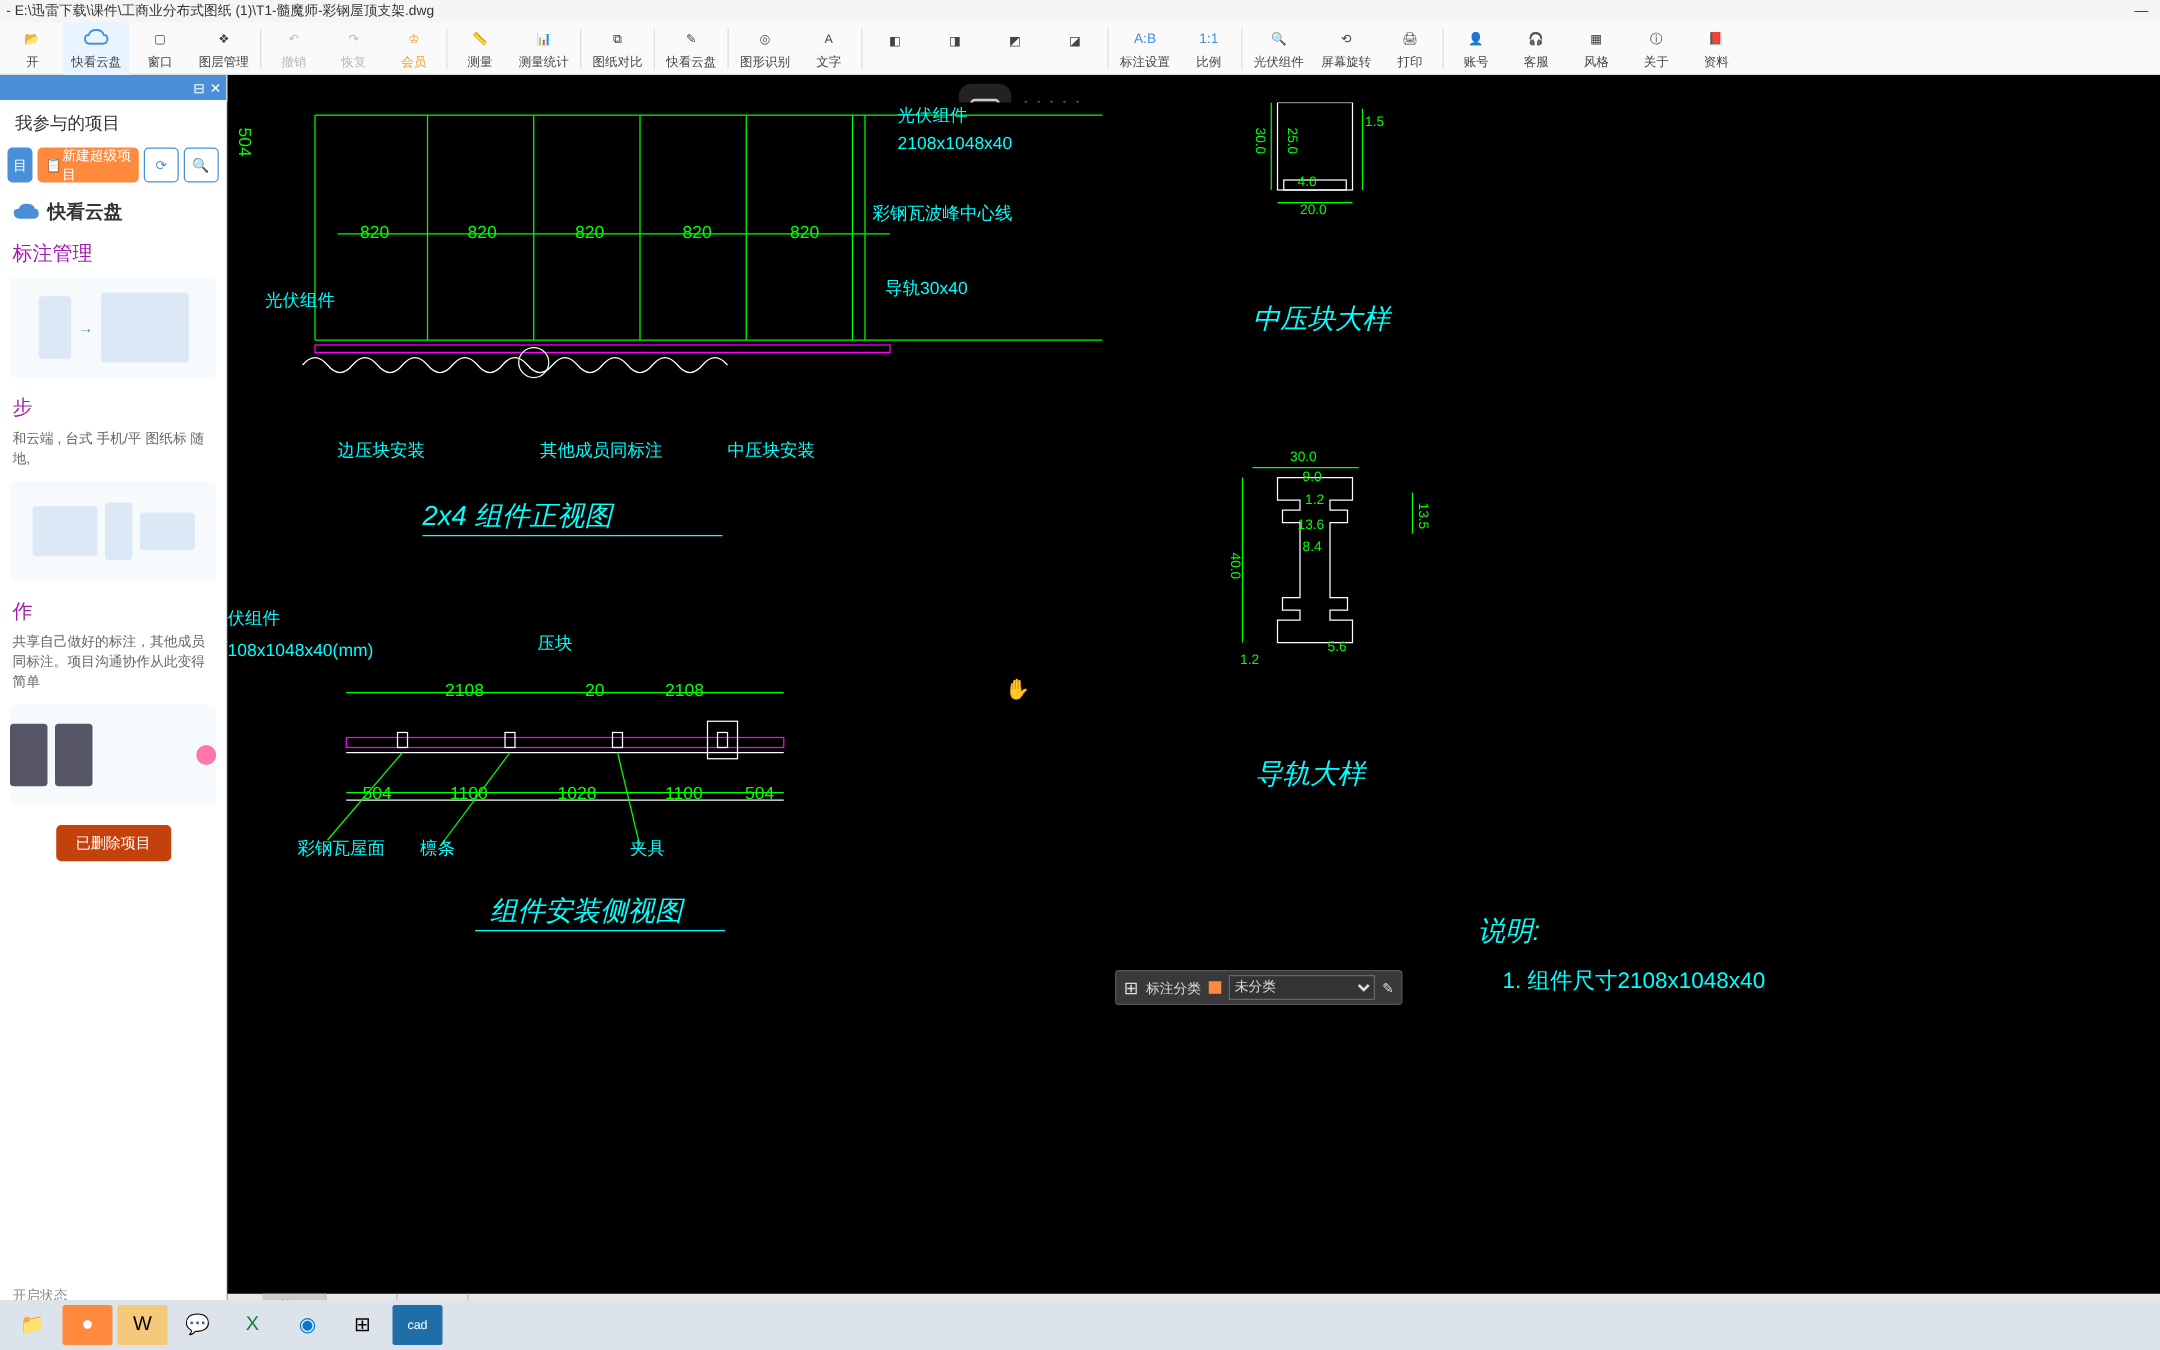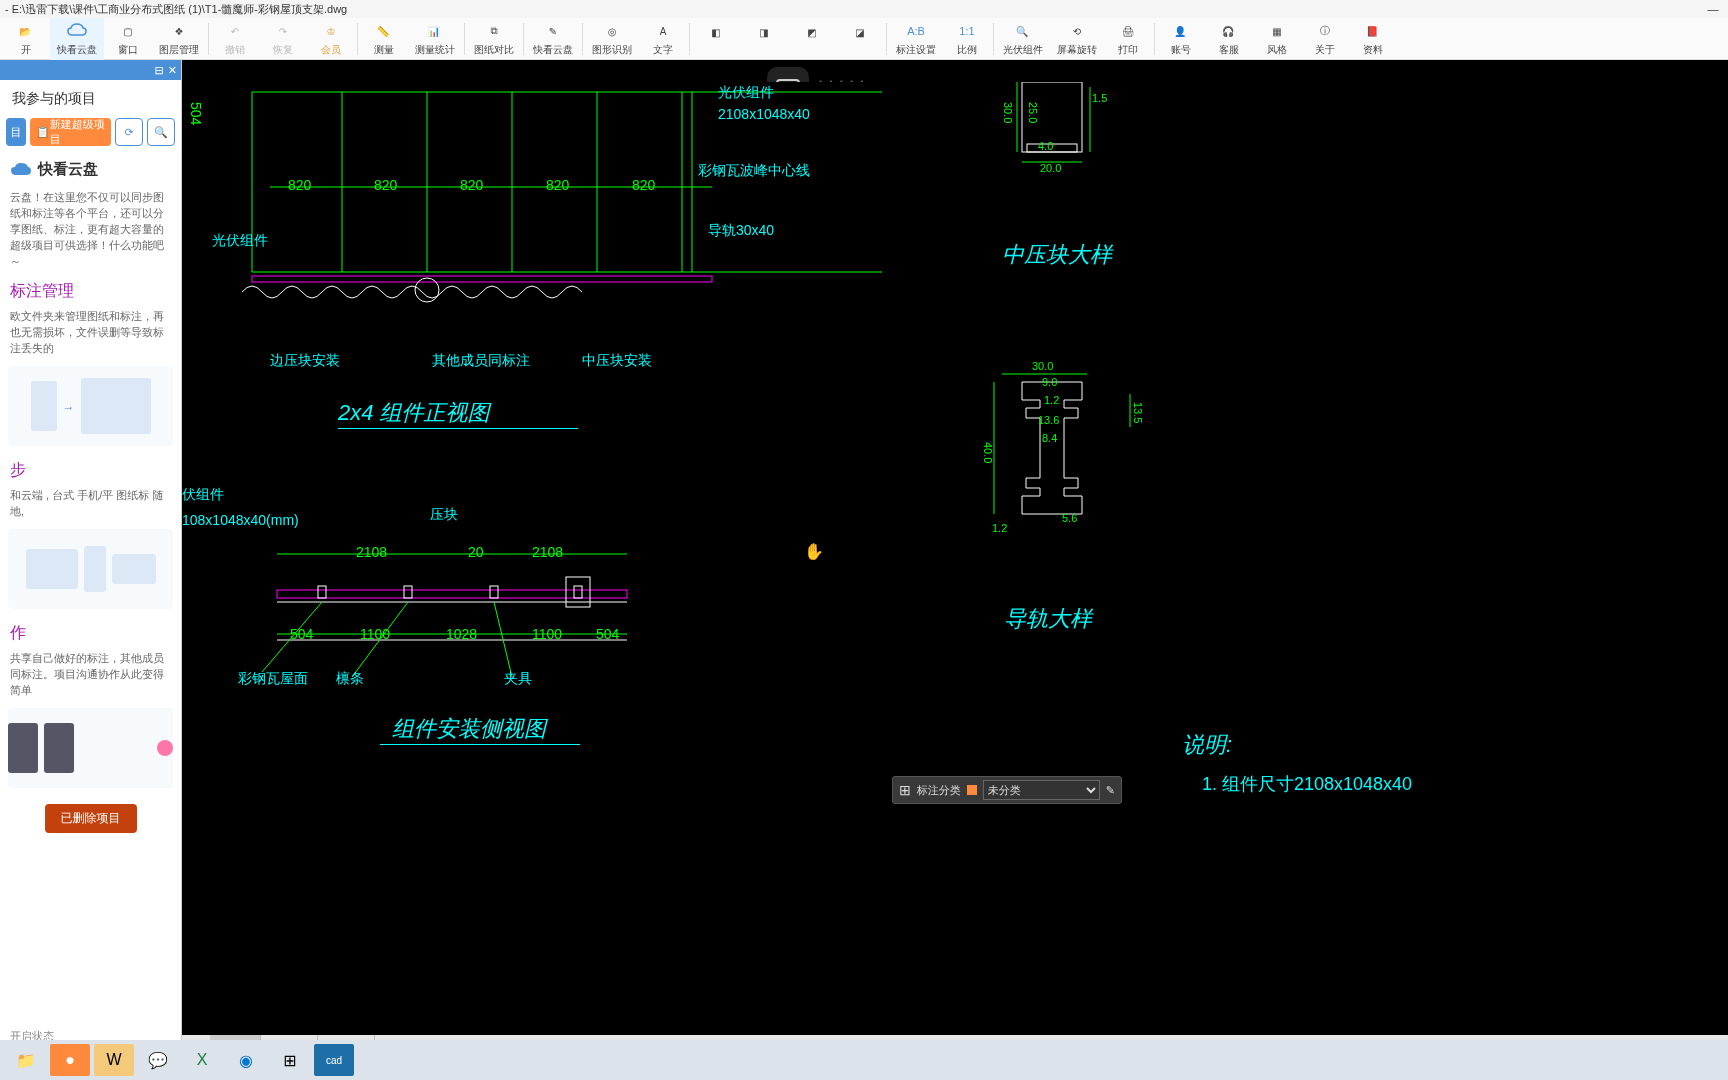--- a/index.html
+++ b/index.html
@@ -225,23 +225,21 @@
       <div class="pill blue-out">
           <span>🔍</span>
         </div>
     </div>
     <div class="cloud-hdr">
       <svg class="cloud-ico" viewBox="0 0 22 16">
           <path d="M6 13 Q1 13 1 8 Q1 5 5 5 Q6 1 11 1 Q17 1 18 5 Q21 5 21 9 Q21 13 16 13 Z" fill="#4a90d9"></path>
         </svg>
       <span>快看云盘</span>
     </div>
-    <div class="para">云盘！在这里您不仅可以同步图纸和标注等各个平台，还可以分享图纸、标注，更有超大容量的超级项目可供选择！什么功能吧～</div>
     <div class="section-title">标注管理</div>
-    <div class="para">欧文件夹来管理图纸和标注，再也无需损坏，文件误删等导致标注丢失的</div>
     <div class="illu">
       <div class="box" style="width:26px;height:50px"></div>
       <div style="color:#4a90d9">→</div>
       <div class="box" style="width:70px;height:56px"></div>
     </div>
     <div class="section-title">步</div>
     <div class="para">和云端 , 台式 手机/平 图纸标 随地,</div>
     <div class="illu">
       <div class="box" style="width:52px;height:40px"></div>
       <div class="box" style="width:22px;height:46px"></div>

